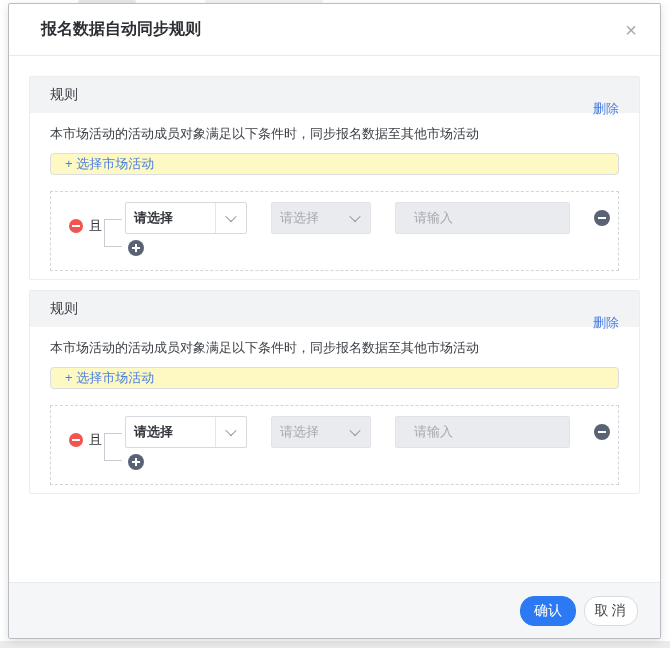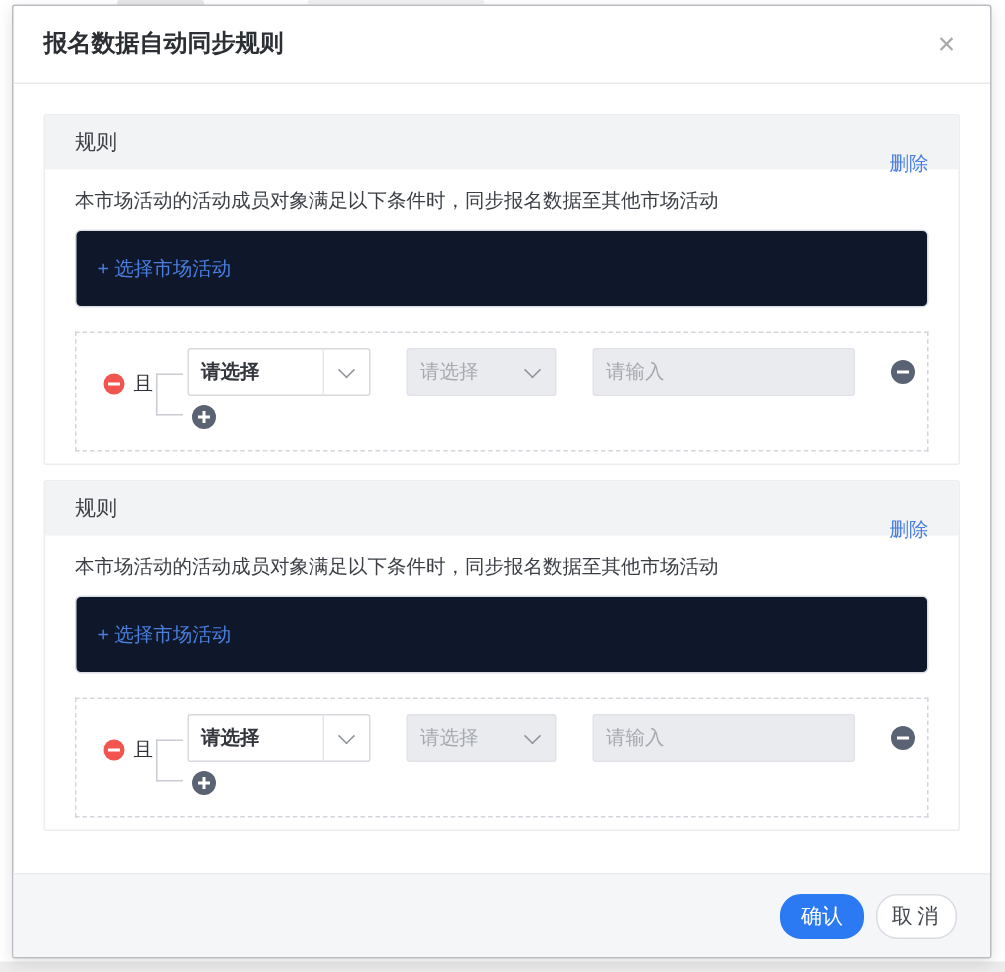--- a/index.html
+++ b/index.html
@@ -12,43 +12,43 @@
   .s1 { left:78px; top:0; width:58px; height:4px; }
   .s2 { left:205px; top:0; width:118px; height:3px; opacity:.25; }
   .bottom-strip { position:absolute; left:0; top:641px; width:670px; height:7px; background:#ececec; }
 
   .modal {
     position:absolute; left:8px; top:3px; width:653px; height:636px;
     background:#fff; border:1px solid #b9bcc0; border-radius:2px;
     box-shadow:0 3px 10px rgba(0,0,0,.12);
   }
   .modal-header {
-    height:52px; padding:0 18px 0 20px; display:flex; align-items:center;
+    height:52px; padding:0 18px 0 32px; display:flex; align-items:center;
     justify-content:space-between; border-bottom:1px solid #e9e9e9;
   }
   .modal-title { font-size:16px; font-weight:bold; color:#2b2e33; }
   .close {
     font-size:20px; color:#a8a8a8; line-height:1; cursor:pointer;
     width:22px; height:22px; display:flex; align-items:center; justify-content:center;
   }
   .modal-body { padding:20px 20px 0 20px; }
 
   .rule-card { border:1px solid #ebedf0; border-radius:2px; margin-bottom:10px; background:#fff; }
   .rule-card.second { margin-bottom:12px; }
   .rule-head {
     height:36px; background:#f2f3f5; display:flex; align-items:center;
     justify-content:space-between; padding:0 20px;
   }
   .rule-title { font-size:14px; color:#3c4046;font-family:Liberation Serif, serif; }
   .delete-link { font-size:13px; color:#4a7fe0; cursor:pointer; text-decoration:none;margin-top:28px; }
   .rule-body { padding:12px 20px 8px 20px; }
   .desc { font-size:13px; color:#3c4046; line-height:18px; }
   .select-activity {
-    margin-top:10px; height:52px; border:1px solid #dadde3; border-radius:4px;
-    display:flex; align-items:center; padding:0 14px; cursor:pointer; background:#0f172a;
+    margin-top:10px; height:22px; border:1px solid #dadde3; border-radius:4px;
+    display:flex; align-items:center; padding:0 14px; cursor:pointer; background:#fef9c3;
   }
   .select-activity span { font-size:13px; color:#4a7fe0; }
 
   .cond-box {
     margin-top:16px; height:80px; border:1px dashed #d2d5db;
     position:relative; background:#fff;
   }
   .cond-left { position:absolute; left:18px; top:25px; display:flex; align-items:center; gap:6px; }
   .logic { font-size:13px; color:#2f3338; }
   .minus-red {
@@ -64,21 +64,21 @@
   }
   .cond-row {
     position:absolute; left:74px; right:8px; top:12px; height:28px;
     display:flex; align-items:center; gap:24px;
   }
   .select, .text-input {
     height:32px; border-radius:2px; display:flex; align-items:center; overflow:hidden;
   }
   .select.white { width:122px; background:#fff; border:1px solid #d6d9de; flex:0 0 auto; }
   .select.grey  { width:100px; background:#e9ebef; border:1px solid #e1e3e8; flex:0 0 auto; }
-  .text-input.grey { flex:1 1 auto; background:#e9ebef; border:1px solid #e1e3e8; padding:0 0; }
+  .text-input.grey { flex:1 1 auto; background:#e9ebef; border:1px solid #e1e3e8; padding:0 10px; }
   .sel-text { flex:1; padding:0 10px; font-size:13px; white-space:nowrap; }
   .white .sel-text { color:#33363c; font-weight:600; padding:0 8px; }
   .grey .sel-text, .text-input .sel-text { color:#a6a9b0; padding:0; }
   .grey .sel-text { padding:0 8px; }
   .sel-divider { width:1px; height:100%; background:#e4e6ea; }
   .chev-area { width:30px; height:100%; display:flex; align-items:center; justify-content:center; flex:0 0 auto; }
   .chevron {
     width:8px; height:8px; border-right:1.5px solid #8f939b; border-bottom:1.5px solid #8f939b;
     transform:rotate(45deg) translate(-1px,-1px);
   }

